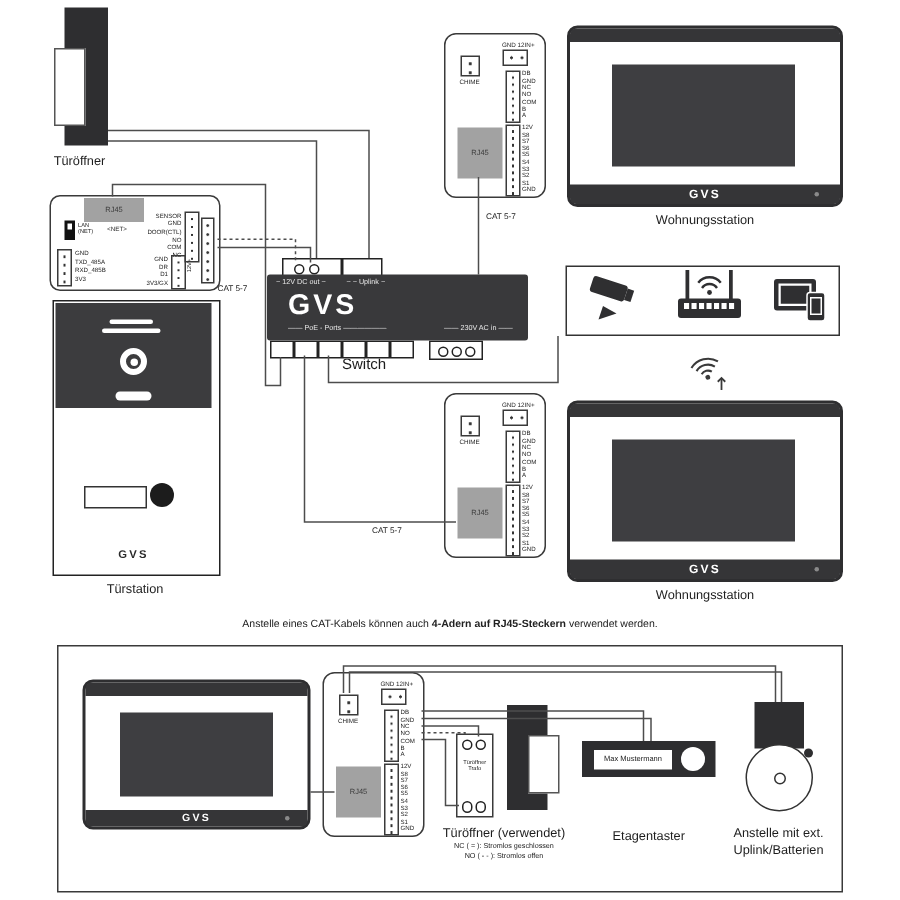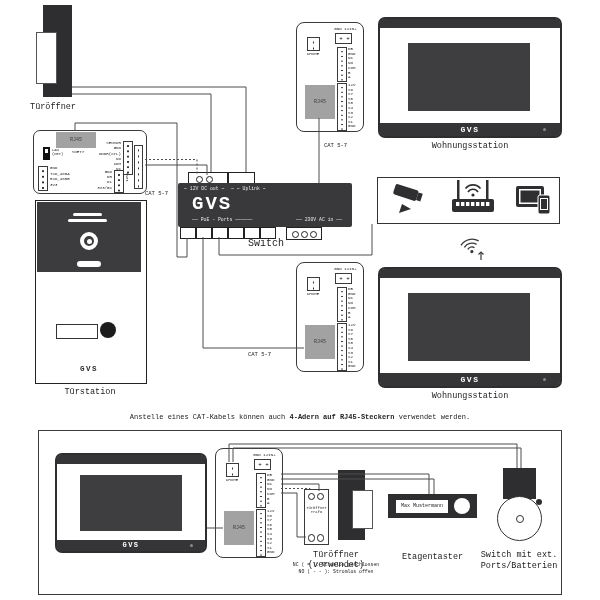--- a/index.html
+++ b/index.html
@@ -1,17 +1,17 @@
 <!DOCTYPE html>
 <html><head>
 <meta charset="utf-8">
 <style>
   html,body{margin:0;padding:0;background:#fff;}
   #stage{position:relative;width:600px;height:600px;background:#fff;overflow:hidden;
-         font-family:Liberation Mono, monospace;color:#222;}
+         font-family:Liberation Sans, sans-serif;color:#222;}
   .abs{position:absolute;}
   .cap{font-size:8.5px;color:#1d1d1d;text-align:center;}
   .dark{background:#39393b;}
   
   #wires{position:absolute;left:0;top:0;width:600px;height:600px;z-index:6;pointer-events:none;}
   #wires path{fill:none;stroke:#4d4d4d;stroke-width:1;}
   
   .monitor{position:absolute;border:2px solid #2e2e30;border-radius:7px;background:#fff;}
   .monitor .tbar{position:absolute;left:0;top:0;right:0;height:9px;background:#353537;border-radius:4px 4px 0 0;}
   .monitor .screen{position:absolute;background:#3e3e41;}
@@ -137,21 +137,21 @@
   <div class="port" style="left:196px;top:227px;width:14px;height:10px;z-index:4;"></div>
   <div class="port" style="left:212px;top:227px;width:14px;height:10px;z-index:4;"></div>
   <div class="port" style="left:228px;top:227px;width:14px;height:10px;z-index:4;"></div>
   <div class="port" style="left:244px;top:227px;width:14px;height:10px;z-index:4;"></div>
   <div class="port" style="left:260px;top:227px;width:14px;height:10px;z-index:4;"></div>
   <div class="port" style="left:286px;top:227px;width:34px;height:11px;z-index:4;">
     <div class="circ" style="left:5px;top:2.8px;width:5px;height:5px;"></div>
     <div class="circ" style="left:14px;top:2.8px;width:5px;height:5px;"></div>
     <div class="circ" style="left:23px;top:2.8px;width:5px;height:5px;"></div>
   </div>
-  <div class="abs" style="left:228px;top:238px;width:56px;font-size:10px;text-align:right;color:#1d1d1d;">Switch</div>
+  <div class="abs" style="left:228px;top:238px;width:56px;font-size:10px;text-align:left;color:#1d1d1d;">Switch</div>
 
   <div class="iomod" style="left:296px;top:22px;">
     <div class="abs pins2v" style="left:10px;top:14px;width:11px;height:12px;"></div>
     <div class="abs t4" style="left:3px;top:29px;width:26px;text-align:center;">CHIME</div>
     <div class="abs t4" style="left:32px;top:4px;width:33px;text-align:center;">GND 12IN+</div>
     <div class="abs pins2h" style="left:38px;top:10px;width:15px;height:9px;"></div>
     <div class="abs pins" style="left:40px;top:24px;width:8px;height:33px;"></div>
     <div class="abs plist lh47" style="left:51px;top:24px;width:14px;">
         <div>DB</div>
         <div>GND</div>
@@ -342,16 +342,16 @@
     <div class="abs" style="left:8px;top:5.5px;width:52px;height:13px;background:#fff;text-align:center;font-size:5px;line-height:13px;color:#222;">Max Mustermann</div>
     <div class="abs" style="left:66px;top:4px;width:16px;height:16px;border-radius:50%;background:#fff;"></div>
   </div>
   <div class="abs cap" style="left:388px;top:552px;width:89px;">Etagentaster</div>
 
   <div class="abs" style="left:503px;top:468px;width:33px;height:31px;background:#2e2e30;z-index:4;"></div>
   <div class="abs" style="left:536px;top:499px;width:6px;height:6px;border-radius:50%;background:#2e2e30;z-index:5;"></div>
   <div class="abs" style="left:497px;top:496px;width:43px;height:43px;border:1.5px solid #333;border-radius:50%;background:#fff;z-index:5;">
     <div class="abs" style="left:17.5px;top:17.5px;width:6px;height:6px;border:1px solid #333;border-radius:50%;background:#fff;"></div>
   </div>
-  <div class="abs cap" style="left:473px;top:550px;width:92px;">Switch mit ext.</div>
-  <div class="abs cap" style="left:473px;top:561px;width:92px;">Ports/Batterien</div>
+  <div class="abs cap" style="left:473px;top:550px;width:92px;">Anstelle mit ext.</div>
+  <div class="abs cap" style="left:473px;top:561px;width:92px;">Uplink/Batterien</div>
 
 </div>
 
 </body></html>

